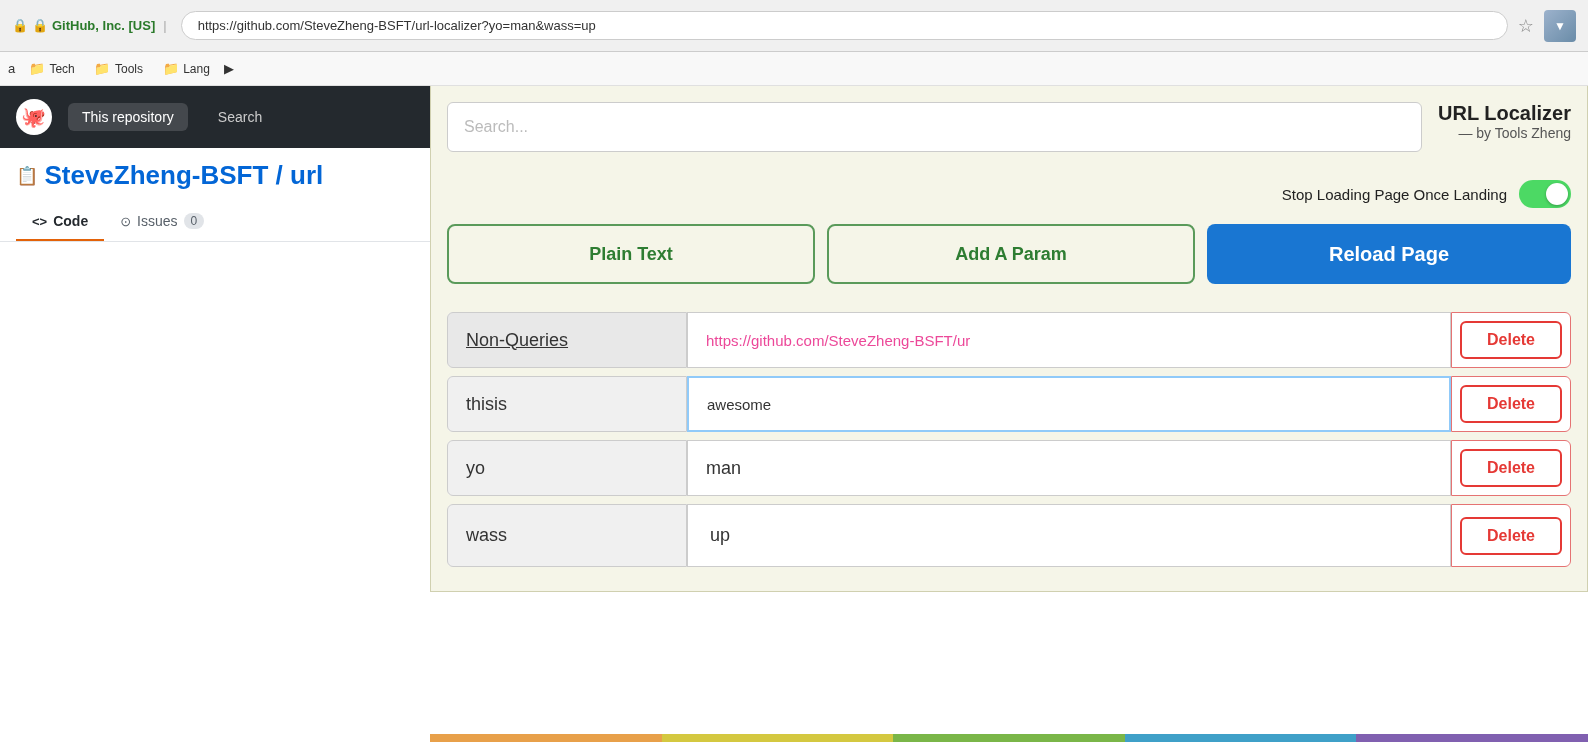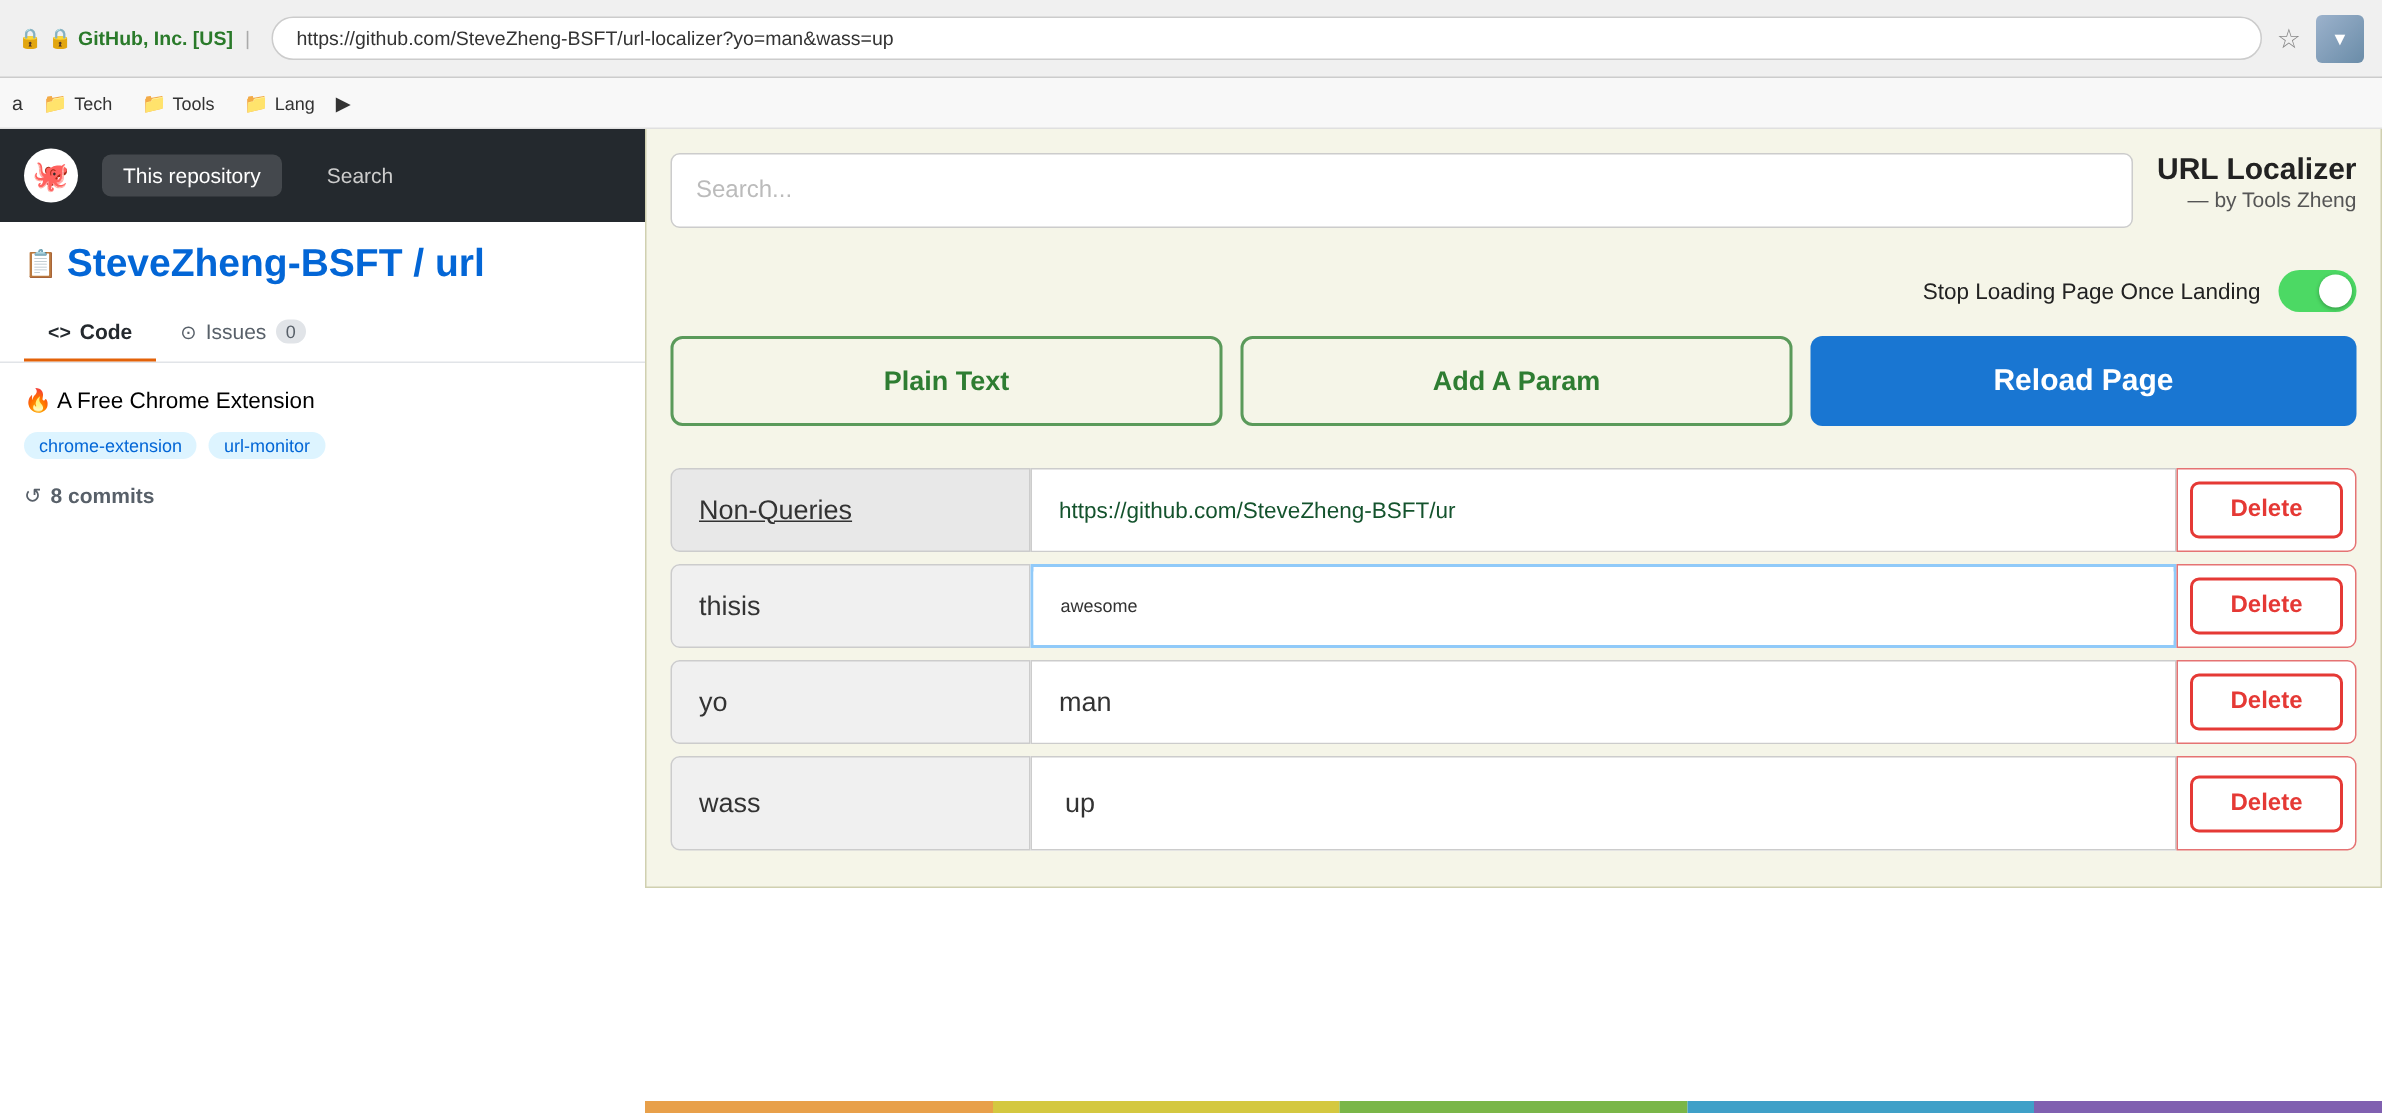--- a/index.html
+++ b/index.html
@@ -434,33 +434,20 @@
     <div class="github-tab active">
       <span style="font-size:13px;">&lt;&gt;</span>
       <span>Code</span>
     </div>
     <div class="github-tab">
       <span style="font-size:13px;">⊙</span>
       <span>Issues</span>
       <span class="badge">0</span>
     </div>
   </div>
-  <div class="github-body">
-    <div class="github-desc">
-      <span>🔥 A Free Chrome Extension</span>
-    </div>
-    <div class="github-tags">
-      <span class="github-tag">chrome-extension</span>
-      <span class="github-tag">url-monitor</span>
-    </div>
-    <div class="github-commits">
-      <span>↺</span>
-      <strong>8 commits</strong>
-    </div>
-  </div>
 </div>
 
 <div class="extension-popup">
 
   <div class="popup-header">
     <div class="search-box">
       <span style="color:#bbb;">Search...</span>
     </div>
     <div class="popup-title-area">
       <div class="popup-title">URL Localizer</div>
@@ -477,30 +464,30 @@
     <button class="btn-plain-text">Plain Text</button>
     <button class="btn-add-param">Add A Param</button>
     <button class="btn-reload">Reload Page</button>
   </div>
 
   <table class="params-table">
     <tbody id="params-tbody">
     <tr>
       <td class="param-key-cell" style="background:#e8e8e8;text-decoration:underline;">Non-Queries</td>
       <td style="border:1px solid #ccc;padding:0;">
-        <div class="non-queries-val" style="font-size:15px;color:#14532d;padding:18px;">https://github.com/SteveZheng-BSFT/ur</div>
+        <div class="non-queries-val" style="font-size:15px;color:#ec4899;padding:18px;">https://github.com/SteveZheng-BSFT/ur</div>
       </td>
       <td class="param-delete-cell">
         <button class="btn-delete">Delete</button>
       </td>
     </tr>
         <tr>
       <td class="param-key-cell" style="background:#f0f0f0;">thisis</td>
       <td style="border:2px solid #90caf9;padding:0;background:#fff;">
-        <input class="param-val-input" value="awesome" style="font-size: 12px;">
+        <input class="param-val-input" value="awesome" style="font-size: 15px;">
       </td>
       <td class="param-delete-cell">
         <button class="btn-delete">Delete</button>
       </td>
     </tr>
         <tr>
       <td class="param-key-cell" style="background:#f0f0f0;">yo</td>
       <td style="border:1px solid #ccc;padding:0;background:#fff;">
         <input class="param-val-input" value="man" style="font-size: 18px;">
       </td>

